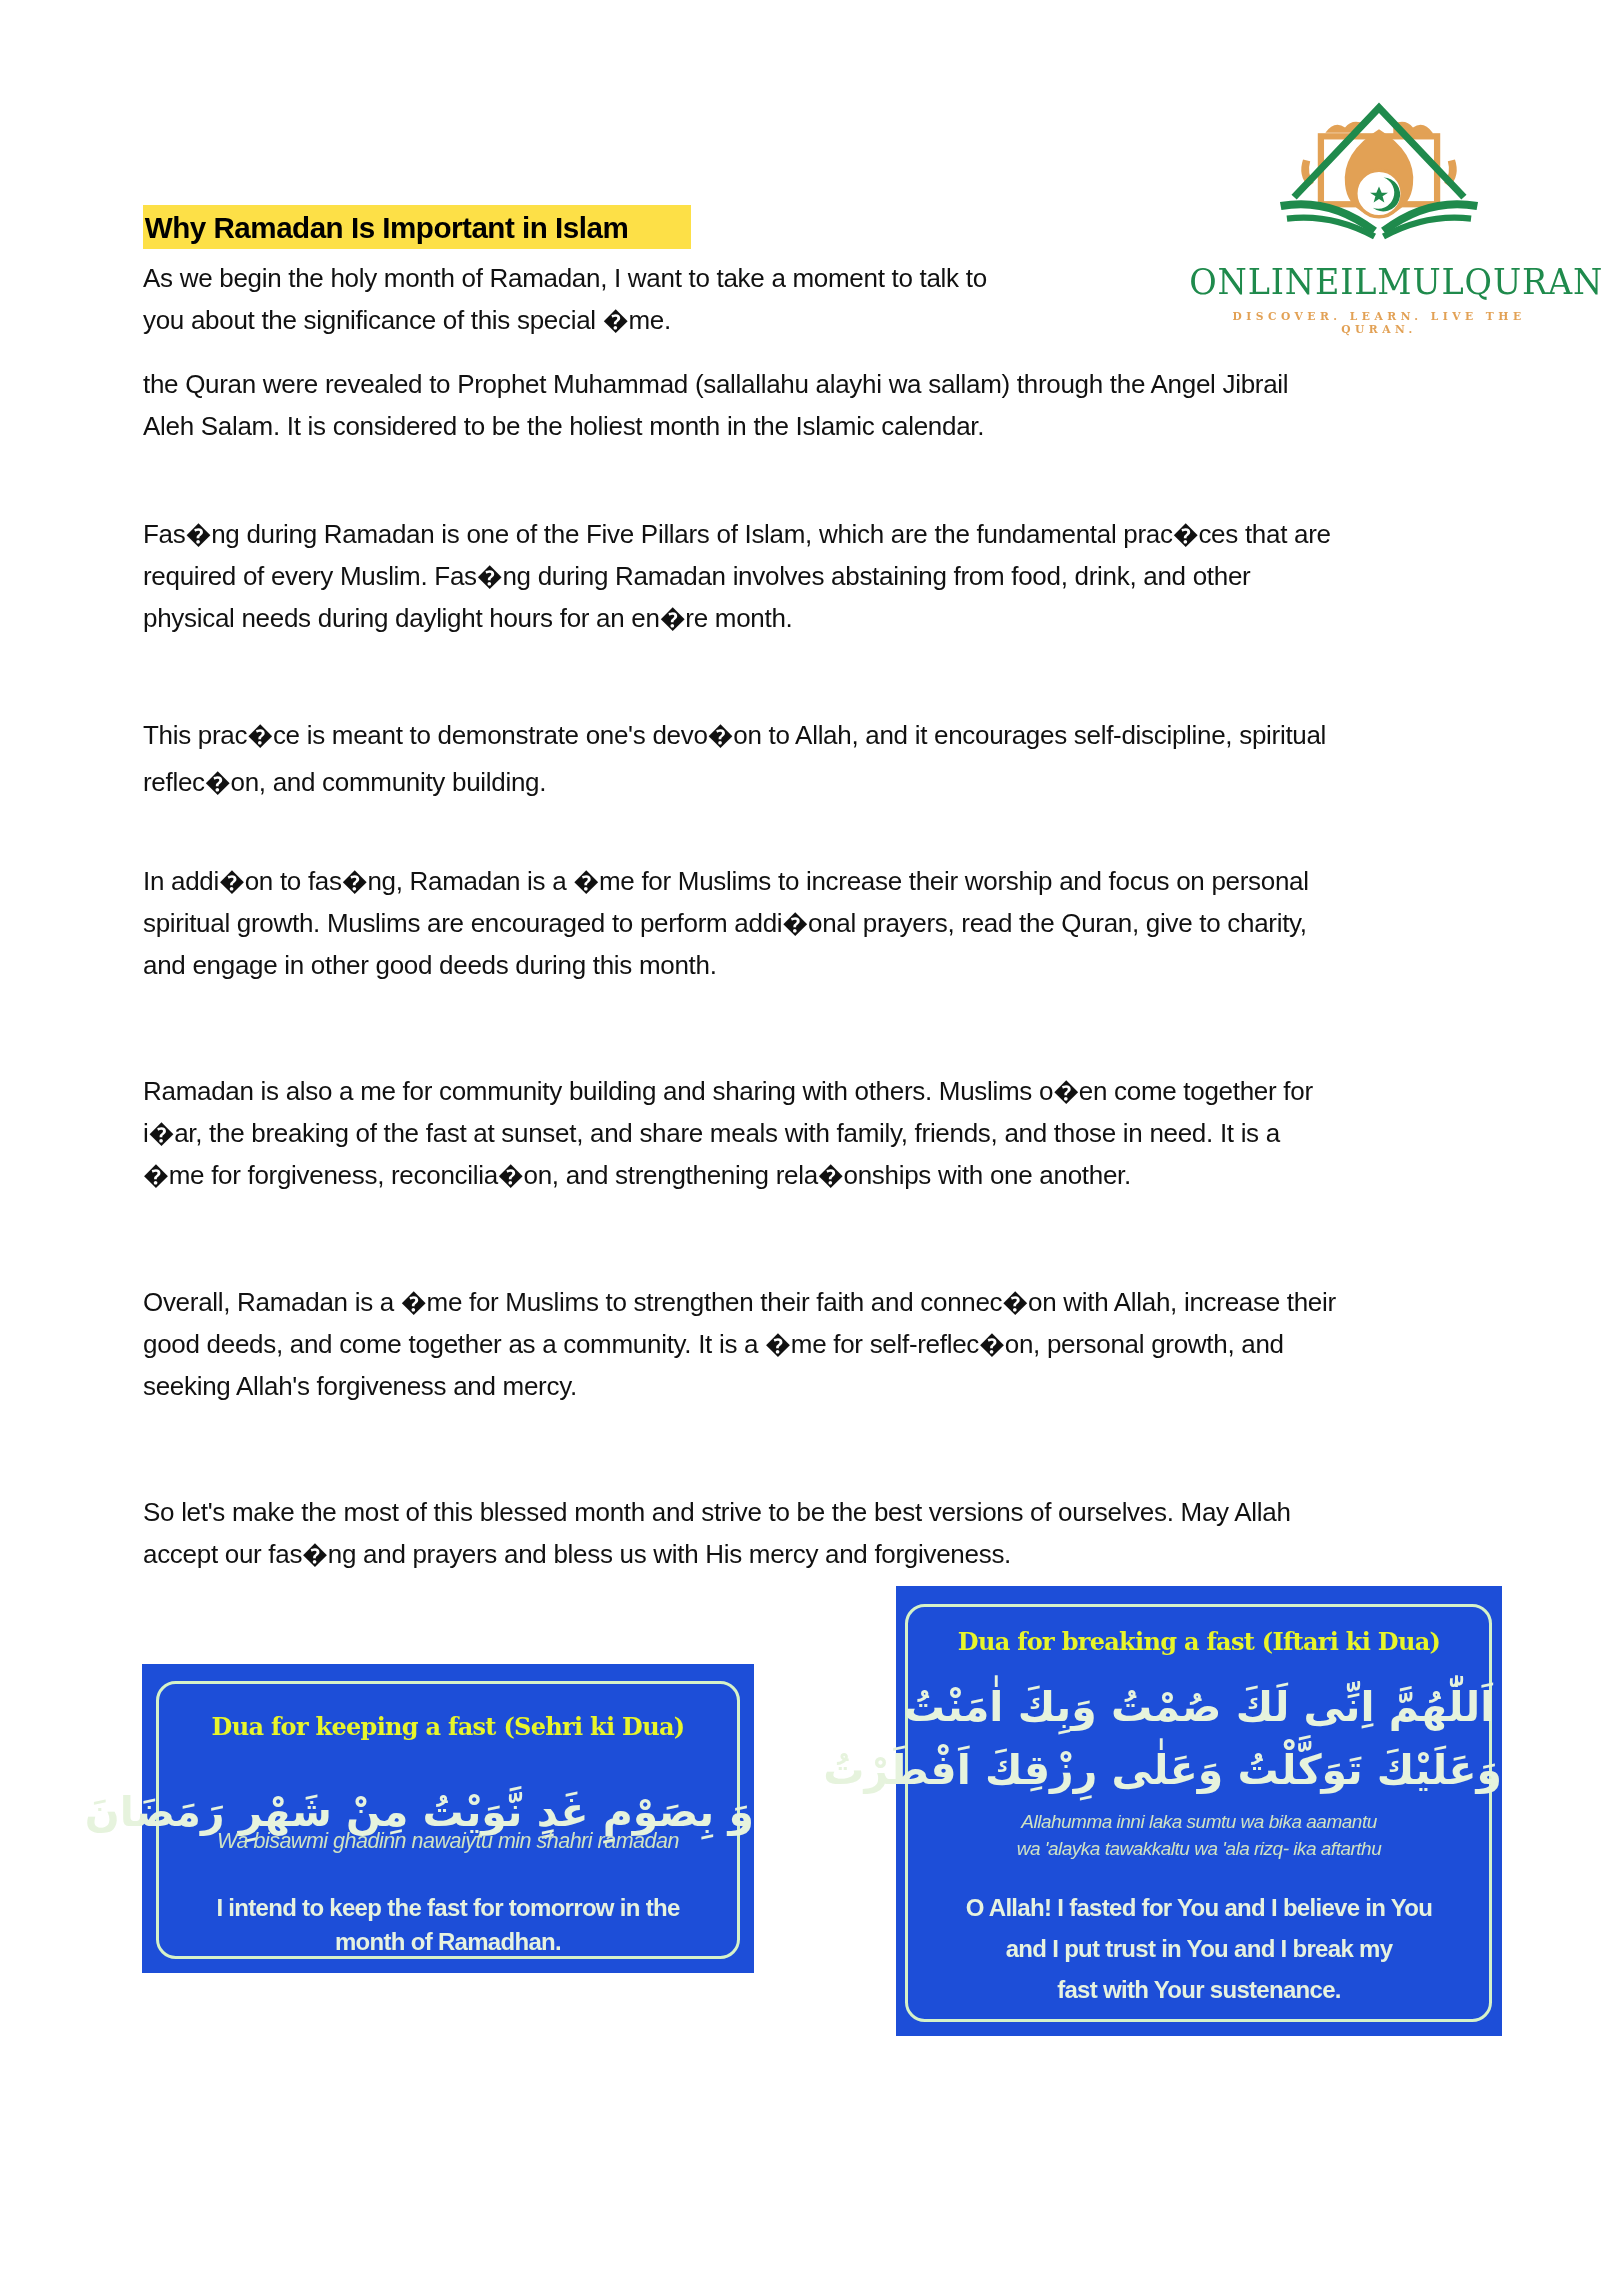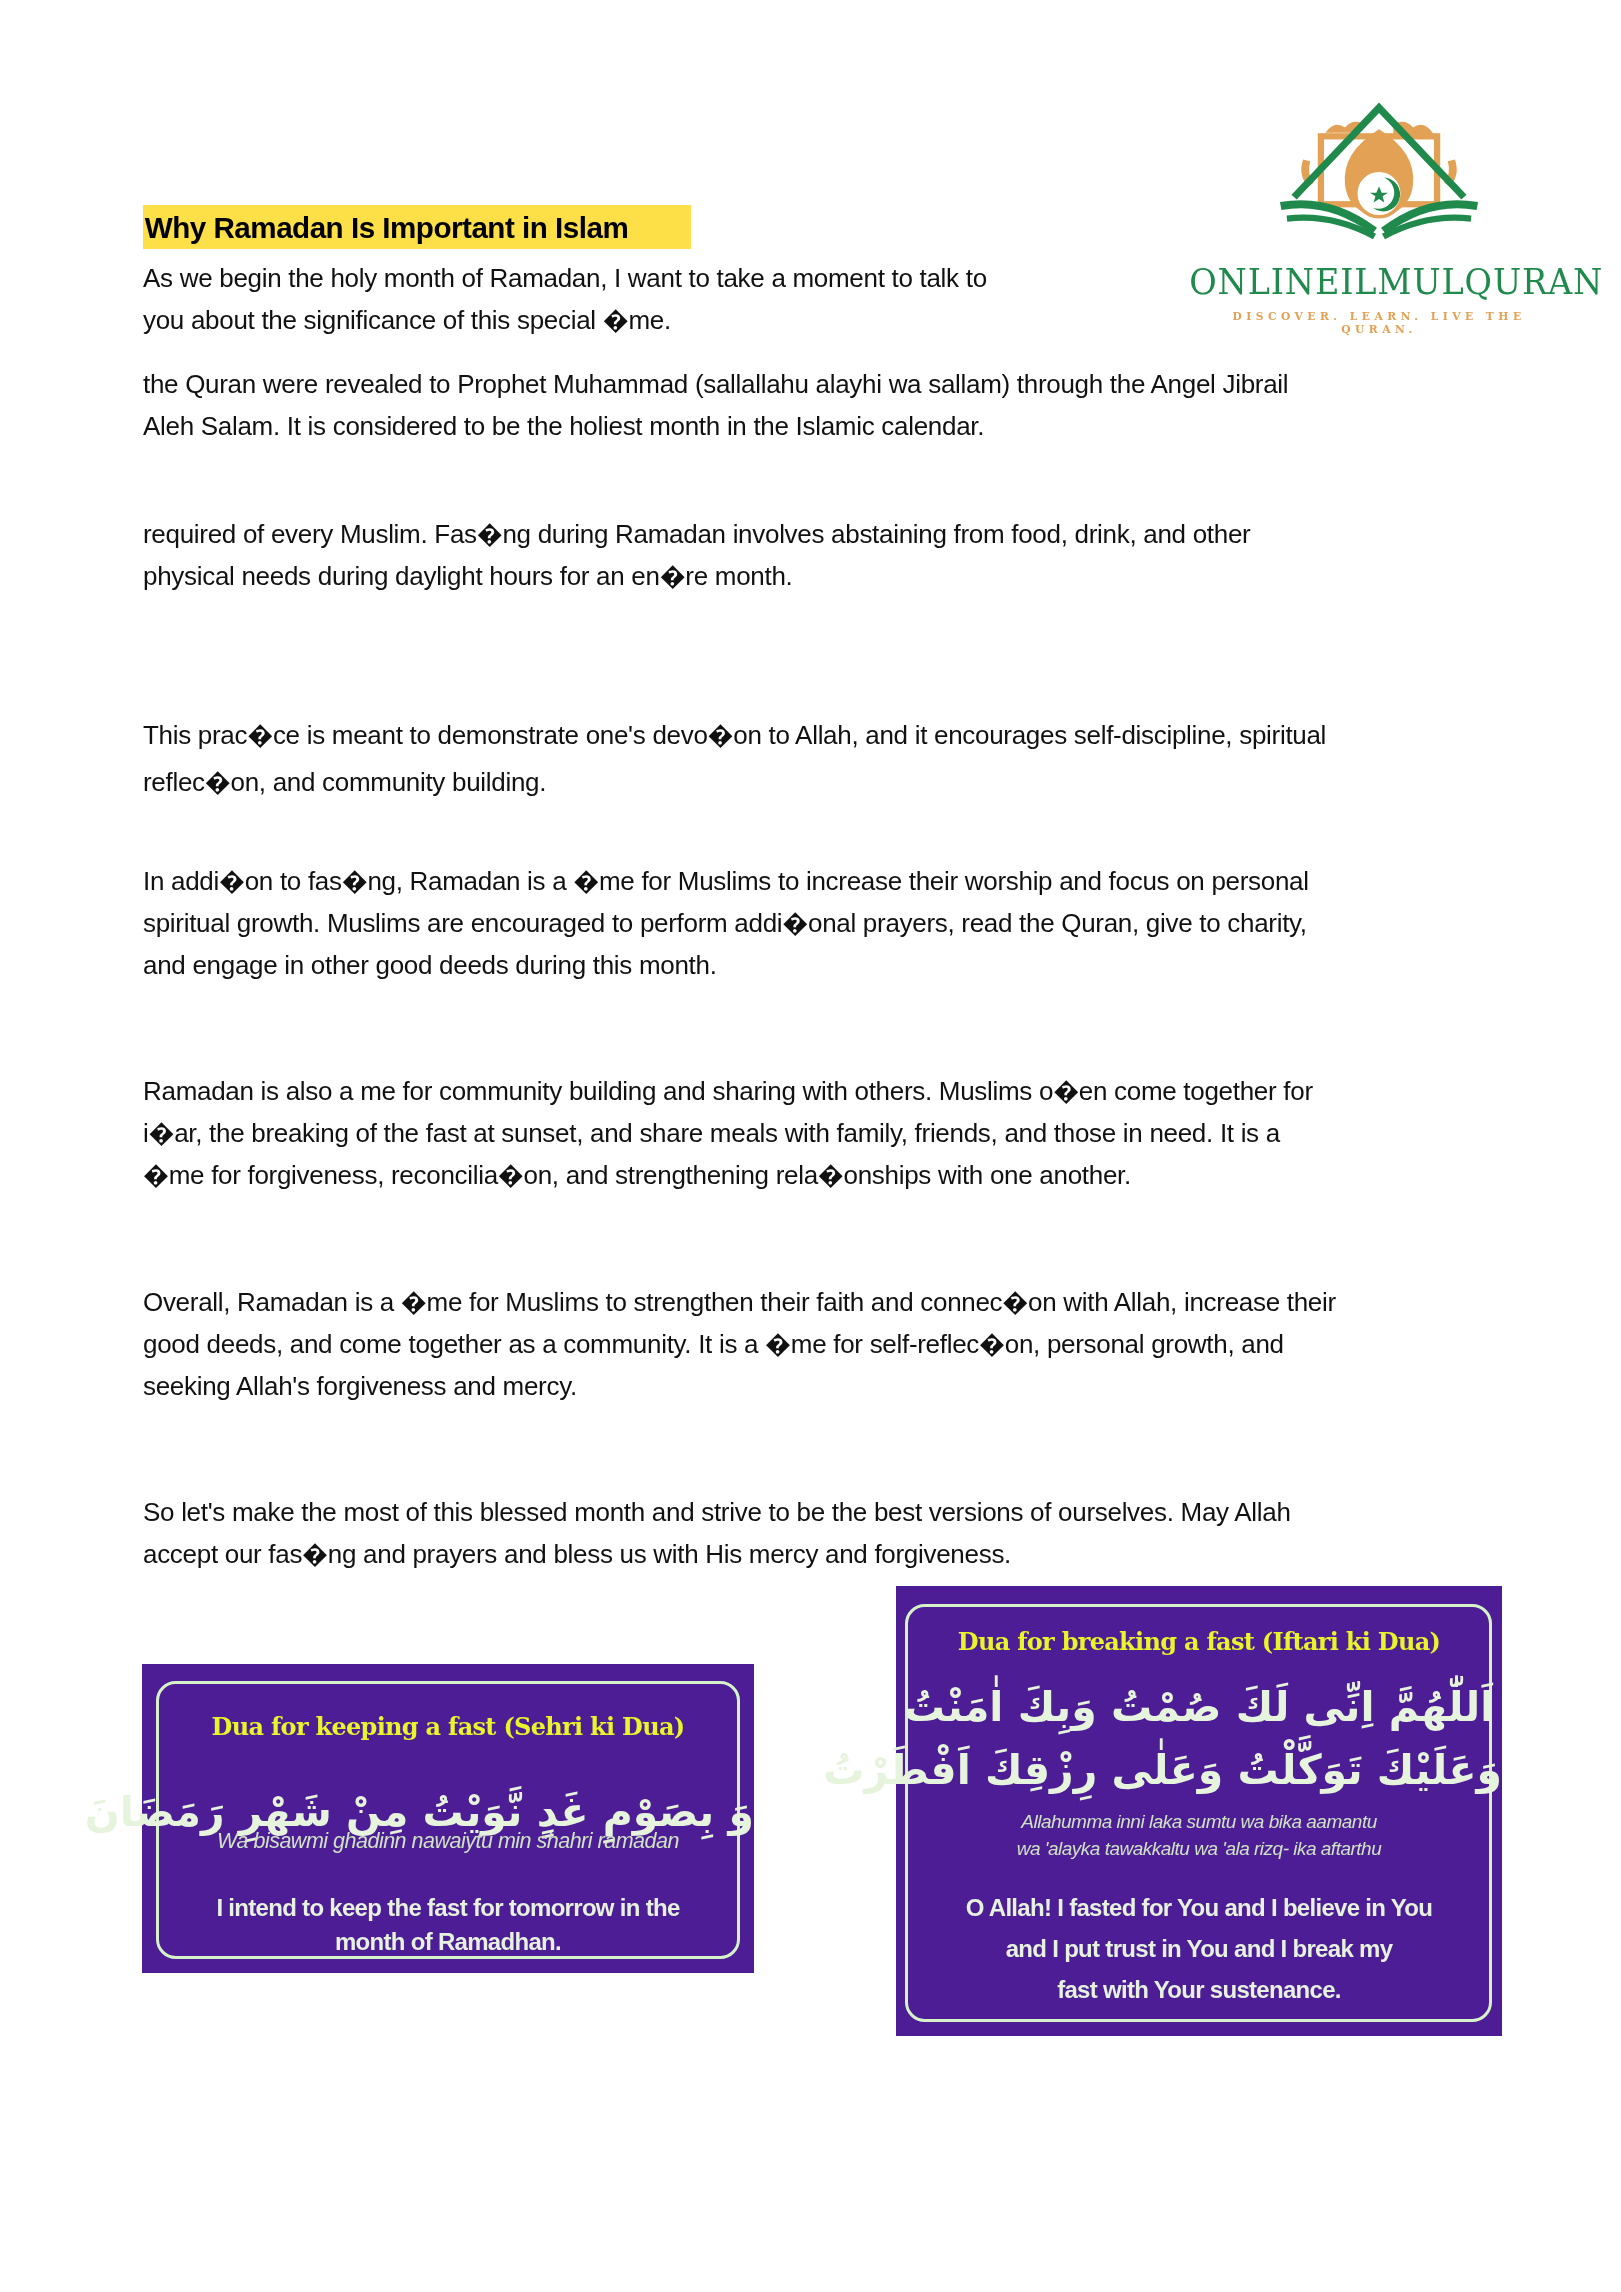--- a/index.html
+++ b/index.html
@@ -24,21 +24,21 @@
                   color: #000; white-space: nowrap; }
 
   
   .para { position: absolute; left: 143px; font-size: 26px; line-height: 42px;
           color: #111; white-space: nowrap; letter-spacing: -0.3px;
           font-family: "Liberation Sans", sans-serif; }
   .para .ln { display: block; height: 42px; }
   .para.wide .ln { height: 47px; line-height: 47px; }
 
   
-  .card { position: absolute; background: #4c1d95; box-sizing: border-box; }
+  .card { position: absolute; background: #1d4ed8; box-sizing: border-box; }
   .card .frame { position: absolute; border: 3.6px solid #d6f2c8; border-radius: 19.7px;
                  box-sizing: border-box; }
   .card .c-title { position: absolute; left: 0; right: 0; text-align: center;
                    font-family: "DejaVu Serif", serif; font-weight: bold; color: #e8f52a;
                    letter-spacing: -0.7px; white-space: nowrap; }
   .card .c-arabic { position: absolute; left: 0; right: 0; text-align: center;
                     font-family: "DejaVu Sans", sans-serif; font-weight: bold; color: #e6f3dd;
                     direction: rtl; white-space: nowrap; }
   .card .c-translit { position: absolute; left: 0; right: 0; text-align: center;
                       font-family: "Liberation Sans", sans-serif; font-style: italic;
@@ -97,20 +97,21 @@
   <span class="ln">As we begin the holy month of Ramadan, I want to take a moment to talk to</span>
   <span class="ln">you about the significance of this special �me.</span>
 </div>
 
 <div class="para wide" style="top:363px;">
   <span class="ln" style="height:42px;line-height:42px">the Quran were revealed to Prophet Muhammad (sallallahu alayhi wa sallam) through the Angel Jibrail</span>
   <span class="ln" style="height:42px;line-height:42px">Aleh Salam. It is considered to be the holiest month in the Islamic calendar.</span>
 </div>
 
 <div class="para" style="top:513px;">
+  <span class="ln">Fas�ng during Ramadan is one of the Five Pillars of Islam, which are the fundamental prac�ces that are</span>
   <span class="ln">required of every Muslim. Fas�ng during Ramadan involves abstaining from food, drink, and other</span>
   <span class="ln">physical needs during daylight hours for an en�re month.</span>
 </div>
 
 <div class="para wide" style="top:712px;">
   <span class="ln">This prac�ce is meant to demonstrate one's devo�on to Allah, and it encourages self-discipline, spiritual</span>
   <span class="ln">reflec�on, and community building.</span>
 </div>
 
 <div class="para" style="top:860px;">

